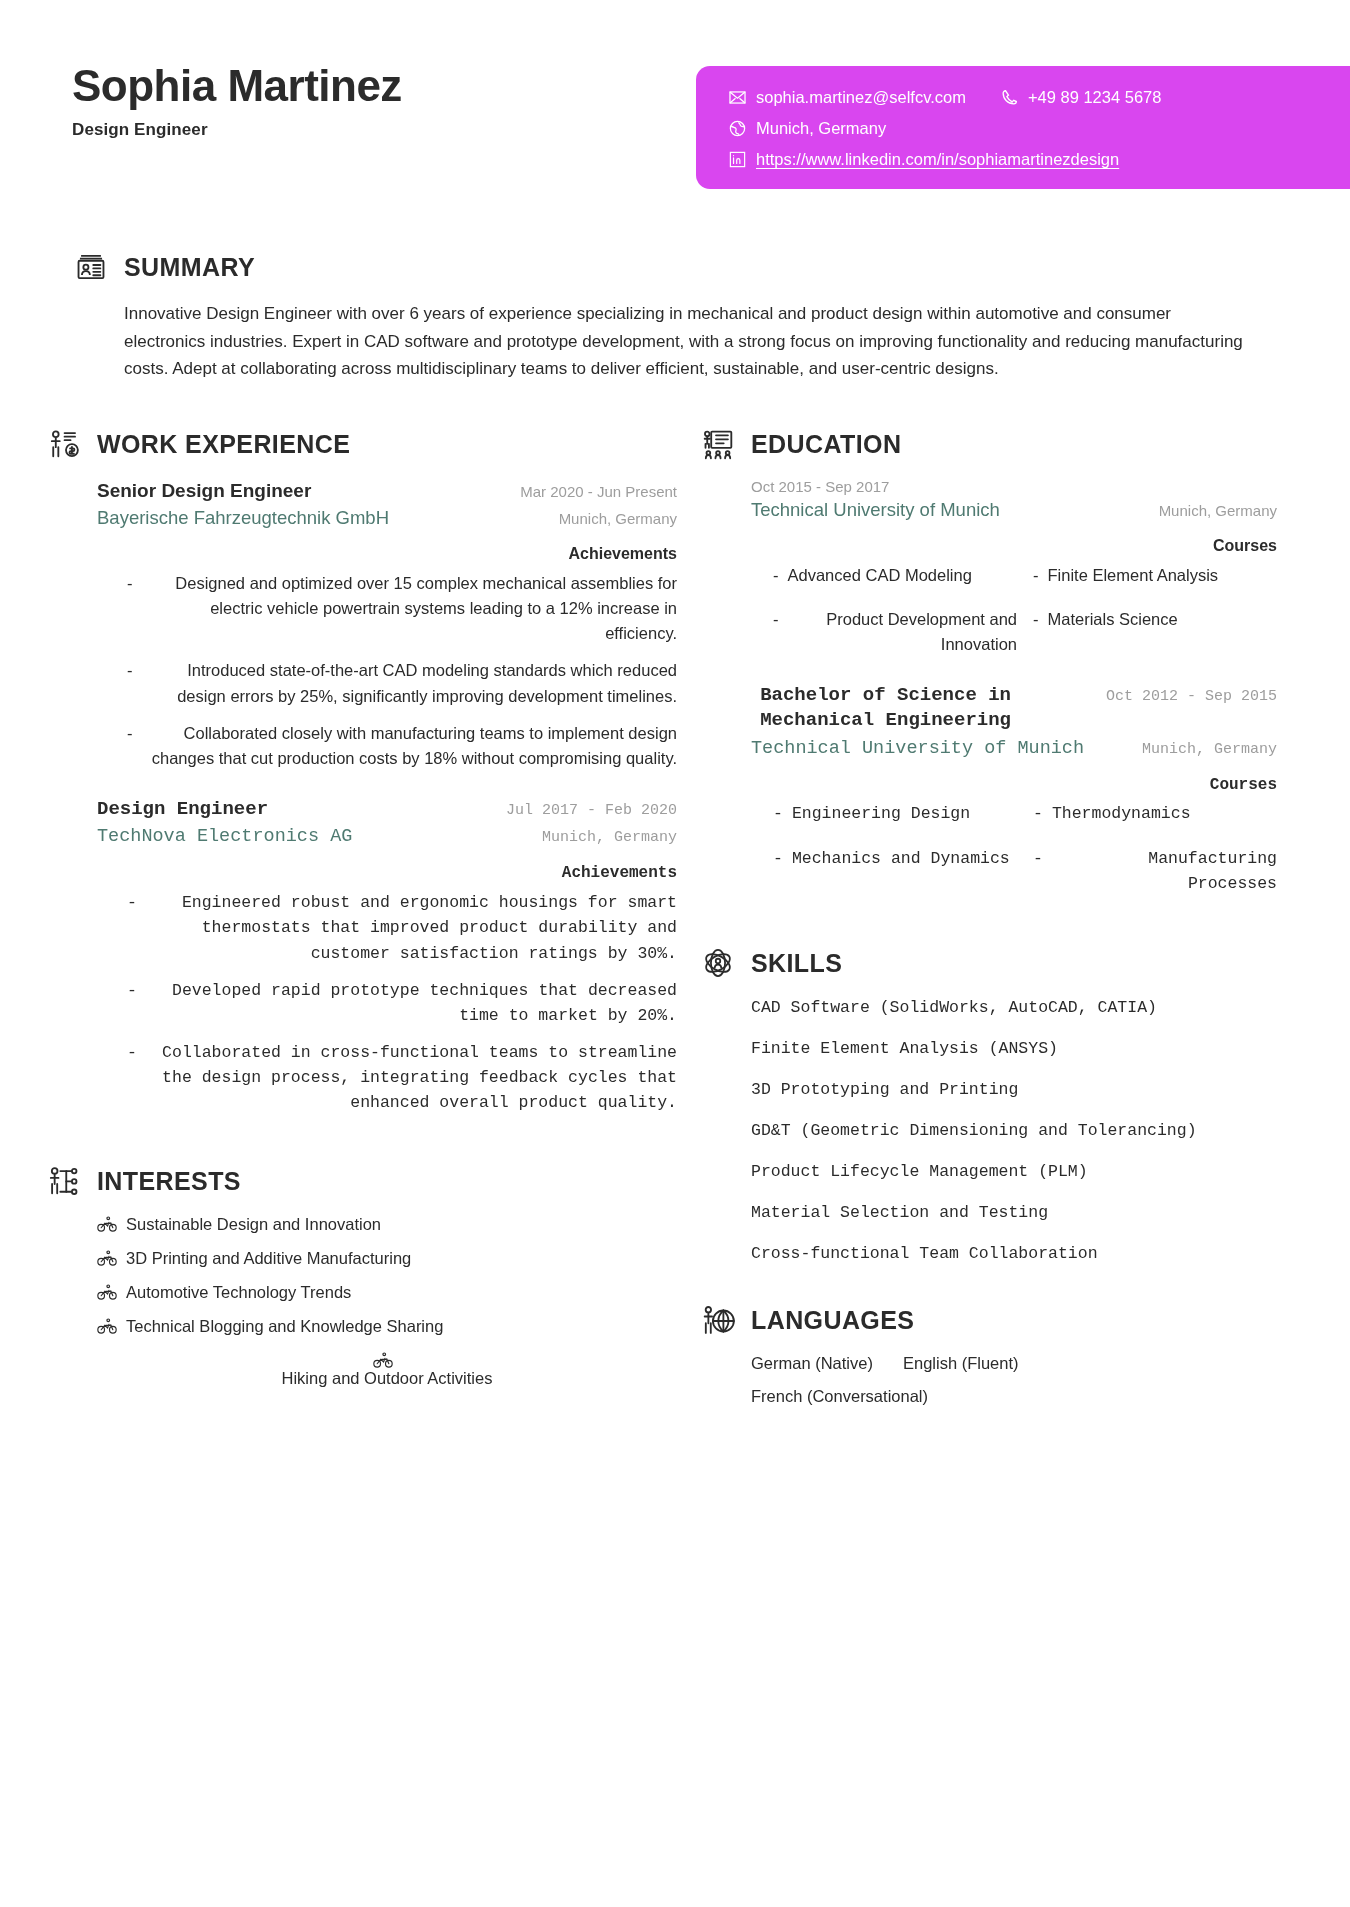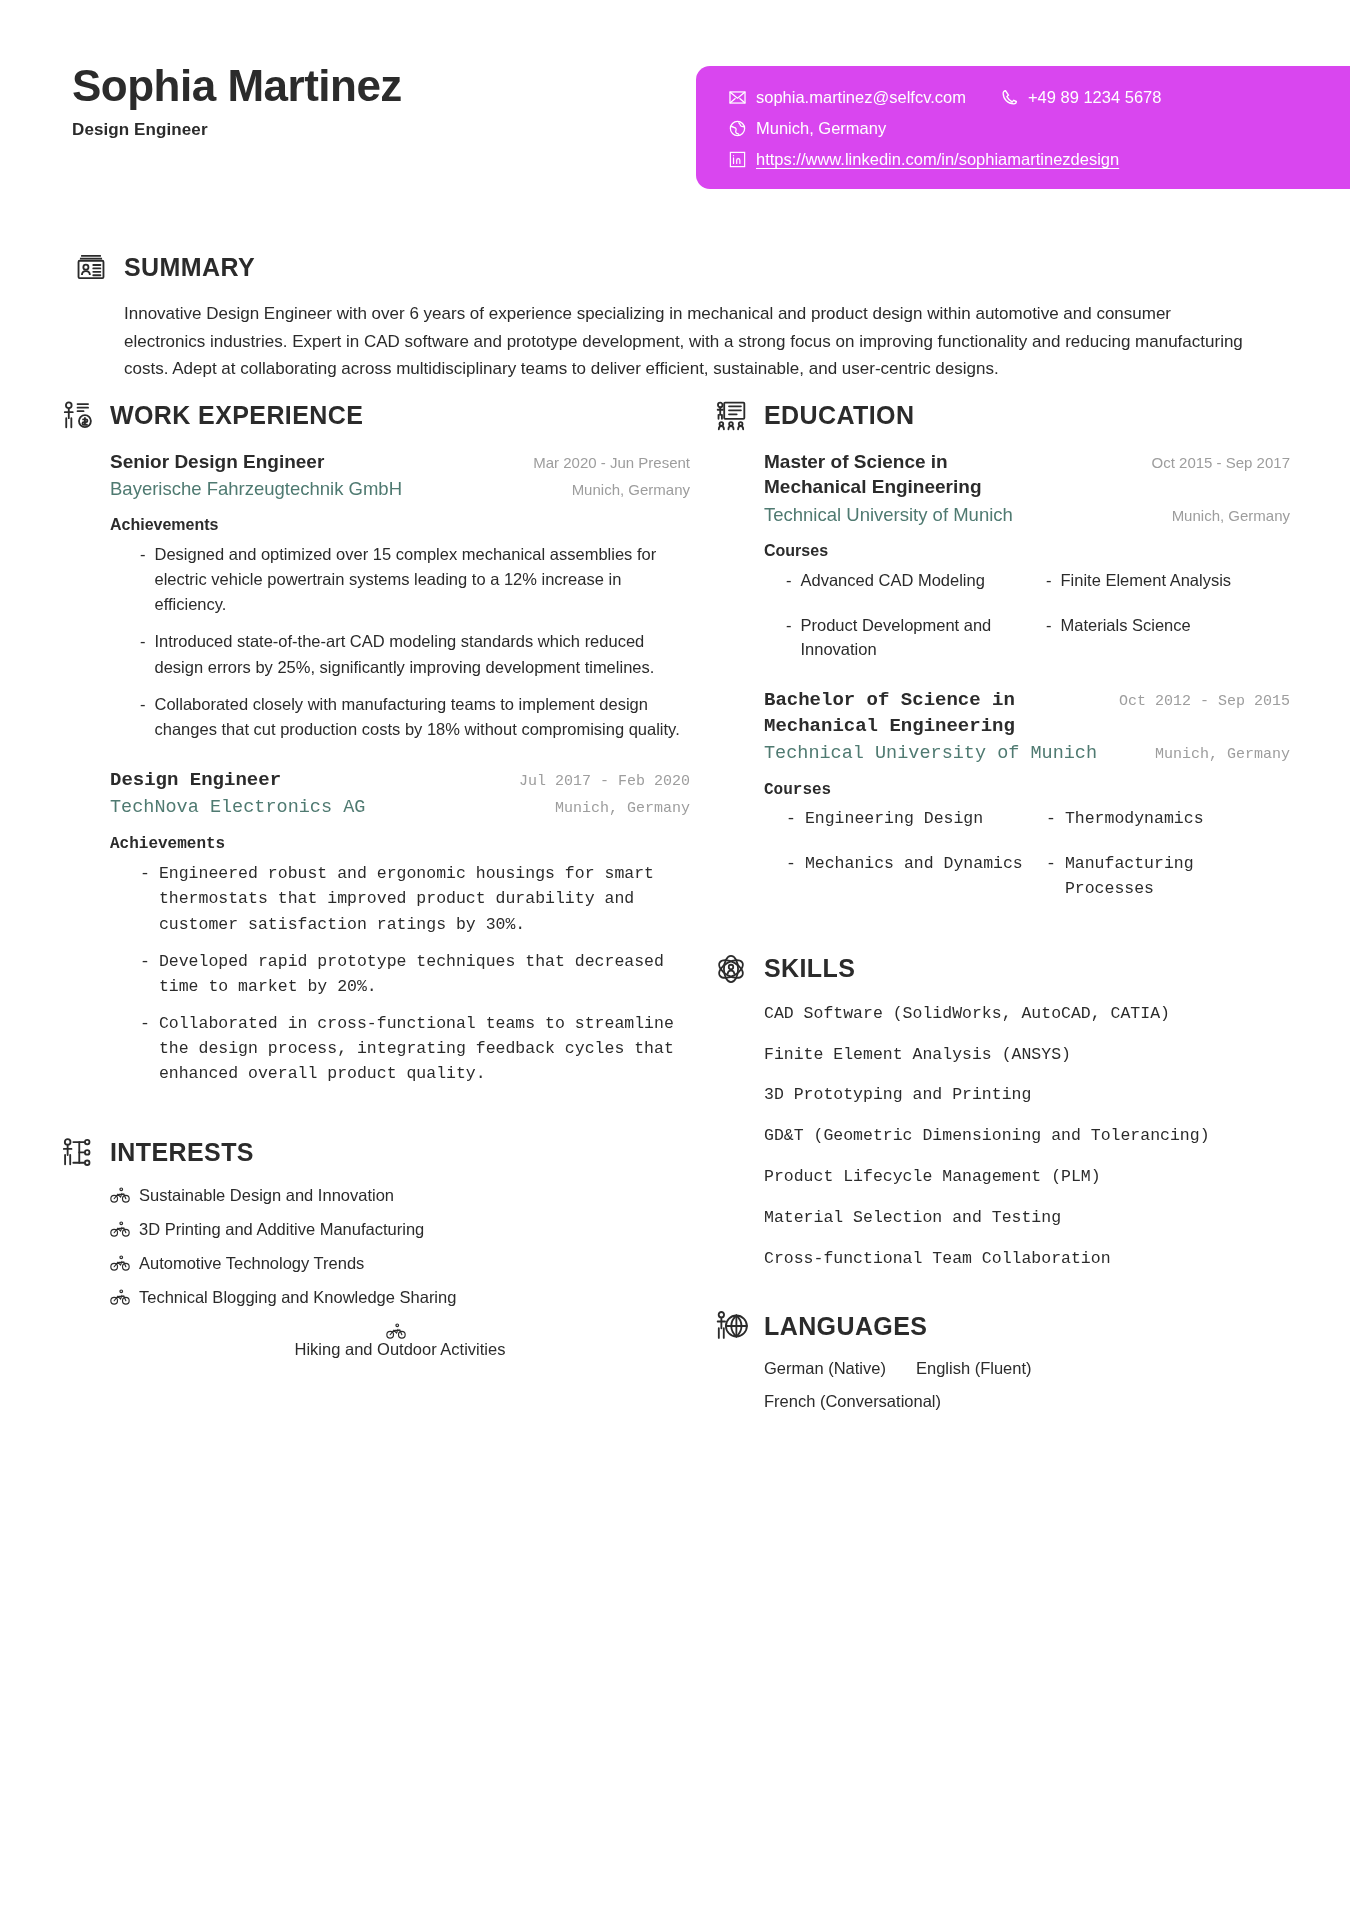--- a/index.html
+++ b/index.html
@@ -47,26 +47,26 @@
     font-size: 25px; font-weight: 700; letter-spacing: 0.4px; color: #2b2b2b;
   }
 
   .summary-wrap { padding: 0 72px; margin-top: 8px; }
   .summary-text {
     margin-left: 52px; margin-top: 2px;
     font-size: 17px; line-height: 1.62; color: #2b2b2b; max-width: 1130px;
   }
 
   
-  .columns { display: flex; padding: 0 60px 0 30px; margin-top: 14px; }
+  .columns { display: flex; padding: 0 60px 0 17px; margin-top: 43px; }
   .col-left { width: 660px; padding-left: 28px; }
   .col-right { width: 600px; padding-left: 22px; }
 
   .block { margin-bottom: 10px; }
-  .entry { margin-left: 52px; margin-bottom: 26px; }
+  .entry { margin-left: 52px; margin-bottom: 26px; text-align: right; }
   .entry:last-child { margin-bottom: 0; font-family: Liberation Mono, monospace; }
 
   .entry-top { display: flex; align-items: baseline; justify-content: space-between; gap: 14px; }
   .entry-role { font-size: 19px; font-weight: 700; color: #2b2b2b; line-height: 1.35; }
   .entry-date { font-size: 15px; color: #9d9d9d; white-space: nowrap; flex: 0 0 auto; }
   .entry-sub { display: flex; align-items: baseline; justify-content: space-between; gap: 14px; margin-top: 3px; }
   .entry-org { font-size: 18.5px; color: #4F7A71; line-height: 1.35; }
   .entry-loc { font-size: 15px; color: #9d9d9d; white-space: nowrap; flex: 0 0 auto; }
 
   .sub-label { font-size: 16px; font-weight: 700; color: #2b2b2b; margin-top: 14px; }
@@ -338,21 +338,20 @@
                 <path d="M10.2 21.4c0-1.3.8-2.2 1.8-2.2s1.8.9 1.8 2.2"></path>
               <circle cx="18.8" cy="17.6" r="1.3"></circle>
                 <path d="M17 21.4c0-1.3.8-2.2 1.8-2.2s1.8.9 1.8 2.2"></path>
             </svg>
           </span>
           <span class="section-title">EDUCATION</span>
         </div>
 
         <div class="entry">
           <div class="entry-top">
-            <div class="entry-role" style="max-width:260px">Master of Science in Mechanical Engineering</div>
             <div class="entry-date">Oct 2015 - Sep 2017</div>
           </div>
           <div class="entry-sub">
             <div class="entry-org">Technical University of Munich</div>
             <div class="entry-loc">Munich, Germany</div>
           </div>
           <div class="sub-label">Courses</div>
           <div class="courses-grid">
             <div class="course">
               <span class="dash">-</span>

